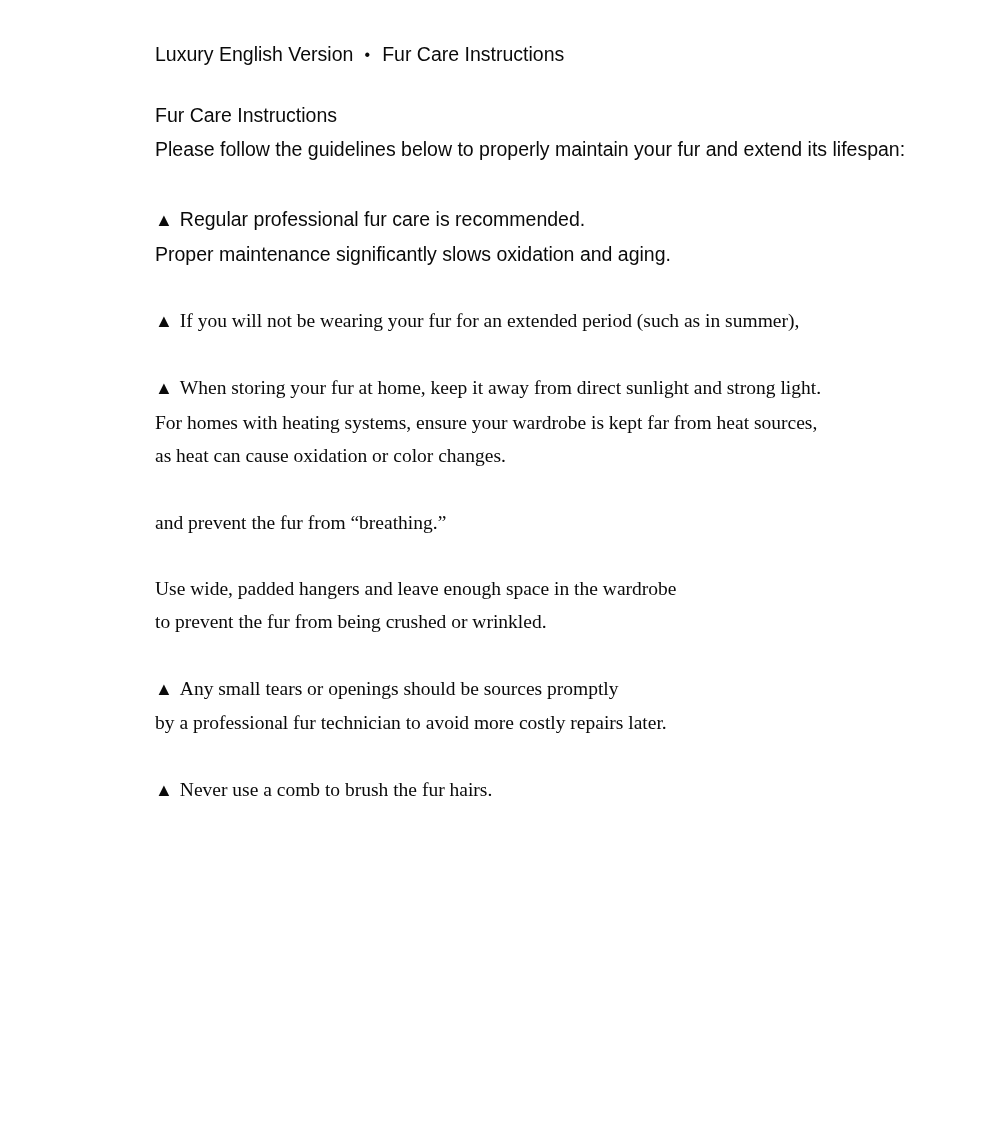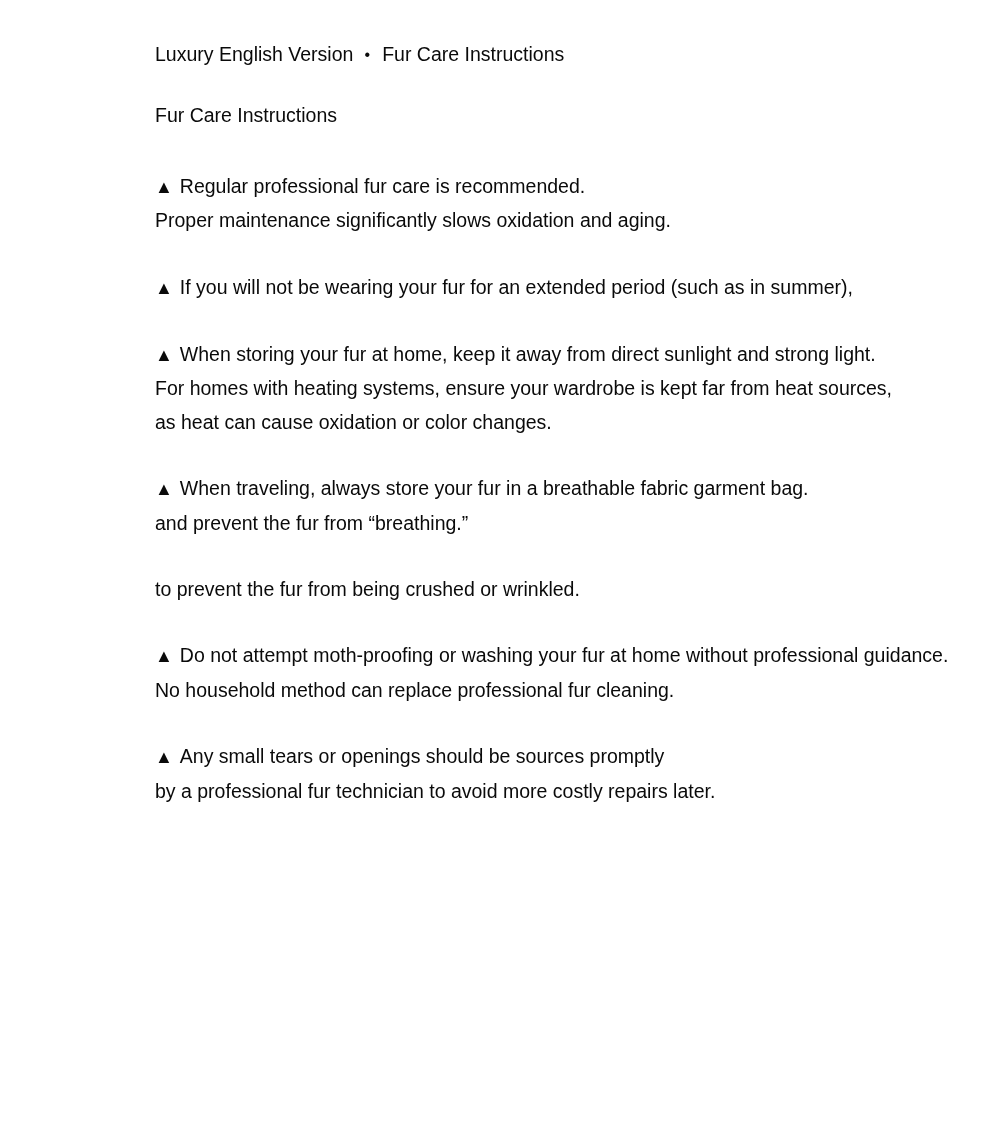--- a/index.html
+++ b/index.html
@@ -34,68 +34,69 @@
   .intro {
     margin-top: 28px;
     margin-bottom: 37px;
   }
   p.line {
     margin: 0;
     padding: 0;
   }
   .section + .section {
     margin-top: 33px;
+    font-family: Liberation Serif, serif;
   }
   .bullet {
     display: inline-block;
     margin-right: 7px;
     font-size: 18px;
   }
 </style>
 </head>
 <body>
 
 <div class="doc">
 
   <div class="header">
     <span>Luxury English Version</span><span class="sep">•</span><span>Fur Care Instructions</span>
   </div>
 
   <div class="intro">
     <p class="line">Fur Care Instructions</p>
+    <p class="line">Please follow the guidelines below to properly maintain your fur and extend its lifespan:</p>
   </div>
 
   <div class="section">
     <p class="line"><span class="bullet">▲</span><span>Regular professional fur care is recommended.</span></p>
     <p class="line">Proper maintenance significantly slows oxidation and aging.</p>
   </div>
 
   <div class="section">
     <p class="line"><span class="bullet">▲</span><span>If you will not be wearing your fur for an extended period (such as in summer),</span></p>
   </div>
 
   <div class="section">
     <p class="line"><span class="bullet">▲</span><span>When storing your fur at home, keep it away from direct sunlight and strong light.</span></p>
     <p class="line">For homes with heating systems, ensure your wardrobe is kept far from heat sources,</p>
     <p class="line">as heat can cause oxidation or color changes.</p>
   </div>
 
   <div class="section">
-    <p class="line"><span class="bullet">▲</span><span>When traveling, always store your fur in a breathable fabric garment bag.</span></p>
     <p class="line">and prevent the fur from “breathing.”</p>
   </div>
 
   <div class="section">
+    <p class="line">Use wide, padded hangers and leave enough space in the wardrobe</p>
     <p class="line">to prevent the fur from being crushed or wrinkled.</p>
   </div>
 
-  <div class="section">
-    <p class="line"><span class="bullet">▲</span><span>Do not attempt moth-proofing or washing your fur at home without professional guidance.</span></p>
-    <p class="line">No household method can replace professional fur cleaning.</p>
-  </div>
 
   <div class="section">
     <p class="line"><span class="bullet">▲</span><span>Any small tears or openings should be sources promptly</span></p>
     <p class="line">by a professional fur technician to avoid more costly repairs later.</p>
   </div>
 
+  <div class="section">
+    <p class="line"><span class="bullet">▲</span><span>Never use a comb to brush the fur hairs.</span></p>
+  </div>
 
 </div>
 
 </body></html>

